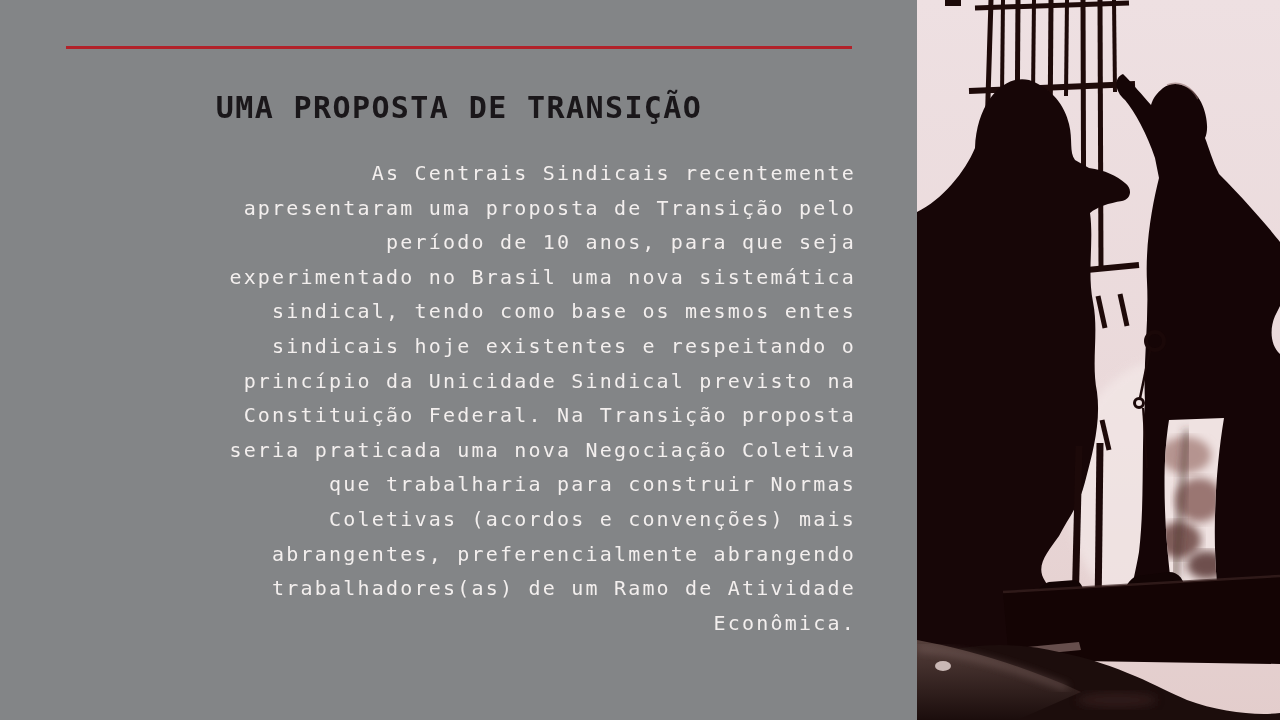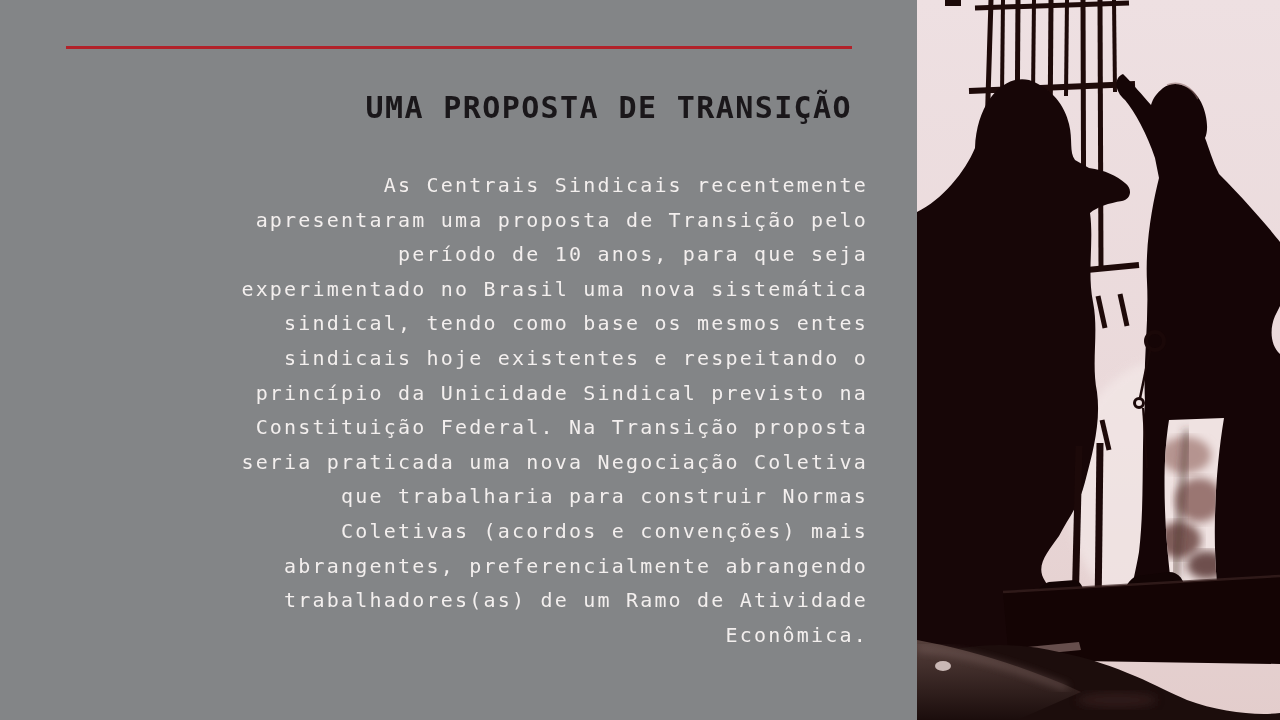--- a/index.html
+++ b/index.html
@@ -31,34 +31,34 @@
     width: 786px;
     height: 3px;
     background: #b2222a;
   }
   .title {
     position: absolute;
     left: 0;
     top: 90px;
     width: 786px;
     margin: 0;
-    text-align: right;
+    text-align: center;
     font-family: "DejaVu Sans Mono", "Liberation Mono", monospace;
     font-weight: bold;
     font-size: 30px;
     letter-spacing: 1.4px;
     color: #1a171a;
     white-space: nowrap;
   }
   .body-text {
     position: absolute;
     left: 0;
     top: 152px;
     width: 786px;
-    margin: 16px;
+    margin: 4px;
     text-align: right;
     font-family: "DejaVu Sans Mono", "Liberation Mono", monospace;
     font-size: 20px;
     line-height: 34.6px;
     letter-spacing: 2.2px;
     color: #f3efee;
     white-space: pre-line;
   }
   .photo {
     position: absolute;

